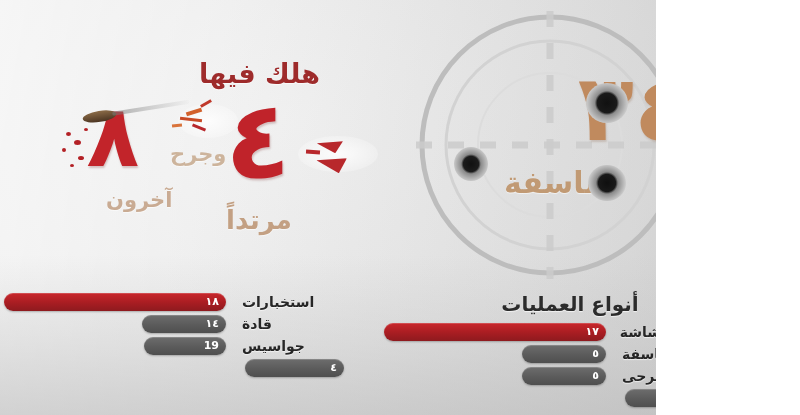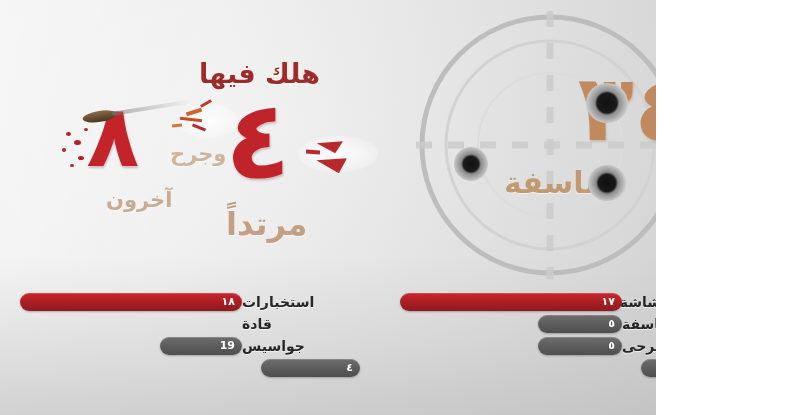--- a/index.html
+++ b/index.html
@@ -71,21 +71,21 @@
     position: absolute;
     font-size: 21px;
     font-weight: bold;
     color: #c9ab93;
     direction: rtl;
     white-space: nowrap;
     text-shadow: 0 1px 1px rgba(255,255,255,0.6);
   }
   #label-others   { left: 46px;  top: 148px; }
   #label-wounded  { left: 110px; top: 102px; color:#cdb49c; }
-  #label-apostate { left: 166px; top: 165px; font-size: 32px; color:#c3a083;text-align:right; }
+  #label-apostate { left: 166px; top: 165px; font-size: 26px; color:#c3a083;text-align:right; }
 
   
   .bullet-streak {
     position: absolute;
     left: 22px; top: 62px;
     width: 110px; height: 16px;
     transform: rotate(-9deg);
     pointer-events: none;
   }
   .bullet-body {
@@ -198,21 +198,21 @@
     padding-right: 2px;
     text-shadow: 0 1px 1px rgba(255,255,255,0.65);
   }
   .bar-track {
     flex: 1 1 auto;
     position: relative;
     height: 18px;
   }
   .bar-fill {
     position: absolute;
-    right: 0; top: 0;
+    right: 16px; top: 0;
     height: 18px;
     border-radius: 9px;
     display: flex;
     align-items: flex-start;
     justify-content: flex-start;
     box-shadow: 0 1px 2px rgba(0,0,0,0.25), inset 0 1px 0 rgba(255,255,255,0.18);
   }
   .bar-fill.accent {
     background: linear-gradient(180deg, #c9262b 0%, #a81d22 55%, #8e1a1e 100%);
   }
@@ -302,20 +302,25 @@
       <div class="bar-label">استخبارات</div>
       <div class="bar-track">
         <div class="bar-fill accent" style="width:100%;">
           <span class="bar-value">١٨</span>
         </div>
       </div>
     </div>
 
     <div class="bar-row">
       <div class="bar-label">قادة</div>
+      <div class="bar-track">
+        <div class="bar-fill muted" style="width:38%;">
+          <span class="bar-value">١٤</span>
+        </div>
+      </div>
     </div>
 
     <div class="bar-row">
       <div class="bar-label">جواسيس</div>
       <div class="bar-track">
         <div class="bar-fill muted" style="width:37%;">
           <span class="bar-value">19</span>
         </div>
       </div>
     </div>
@@ -323,20 +328,21 @@
     <div class="bar-row">
       <div class="bar-track">
         <div class="bar-fill muted" style="width:29%;">
           <span class="bar-value">٤</span>
         </div>
       </div>
     </div>
   </div>
 
   <div class="chart" id="chart-right">
+    <div class="chart-title">أنواع العمليات</div>
 
     <div class="bar-row">
       <div class="bar-label">الأسلحة الرشاشة</div>
       <div class="bar-track">
         <div class="bar-fill accent" style="width:100%;">
           <span class="bar-value">١٧</span>
         </div>
       </div>
     </div>
 

